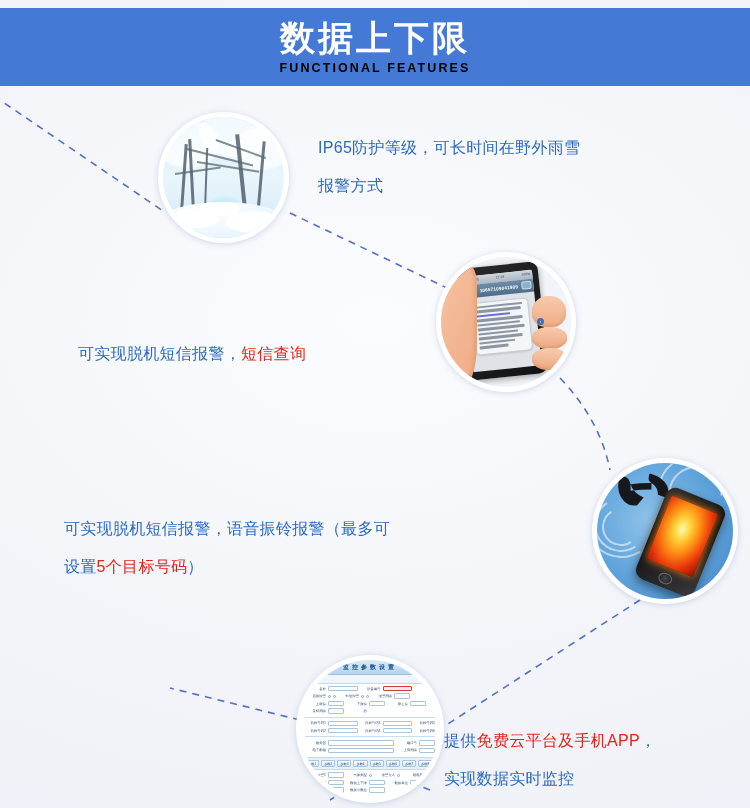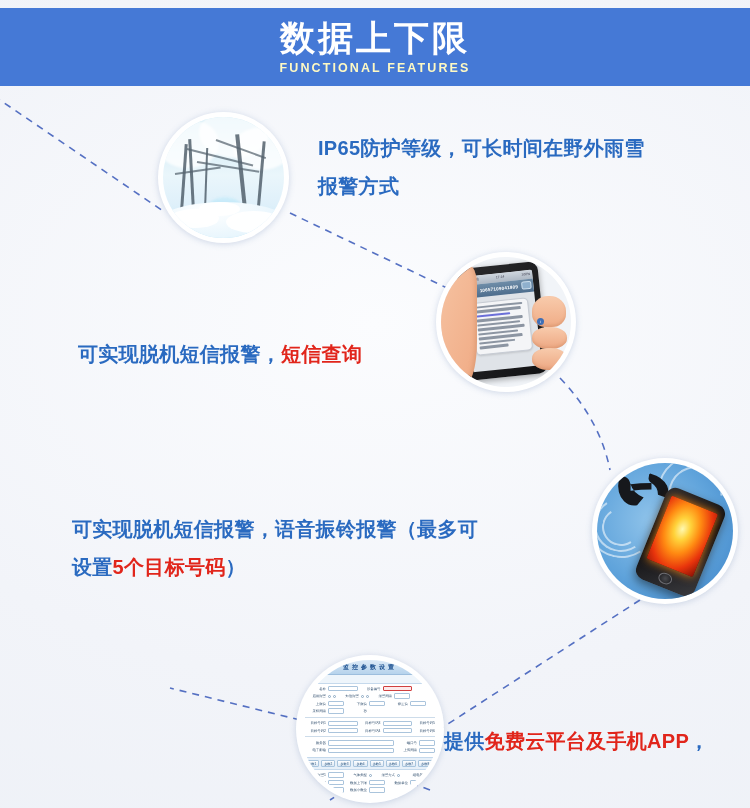--- a/index.html
+++ b/index.html
@@ -26,21 +26,21 @@
     align-items:center; justify-content:center;
   }
   .banner-title {
     color:#ffffff;
     font-size:35px;
     font-weight:bold;
     letter-spacing:3px;
     line-height:40px;
   }
   .banner-sub {
-    color:#fef9c3;
+    color:#000000;
     font-size:12.5px;
     font-weight:bold;
     letter-spacing:2.1px;
     line-height:18px;
     margin-top:1px;
   }
 
   
   .lines {
     position:absolute; left:0; top:0;
@@ -269,30 +269,30 @@
     padding:.6px 2px;
   }
   .plat-radio {
     width:3px; height:3px; border-radius:50%;
     border:.6px solid #8aa7c2; background:#fff; flex:0 0 3px;
   }
 
   
   .feature-text {
     position:absolute;
-    font-size:20px;
-    font-weight:bold;
+    font-size:16px;
+    font-weight:normal;
     line-height:38px;
     color:#2a6ac0;
     letter-spacing:.3px;
   }
   .feature-text .hl { color:#e1251b; }
   #text-ip65  { left:318px; top:129px;  width:400px; }
   #text-sms   { left:78px;  top:335px;  width:360px; }
-  #text-alarm { left:72px;  top:510px;  width:545px; }
+  #text-alarm { left:64px;  top:510px;  width:545px; }
   #text-cloud { left:444px; top:722px;  width:300px; }
 </style>
 </head>
 <body>
 
 <div id="page">
 
   <div class="banner">
     <div class="banner-title">数据上下限</div>
     <div class="banner-sub">FUNCTIONAL FEATURES</div>
@@ -508,15 +508,16 @@
     <span>可实现脱机短信报警，</span><span class="hl">短信查询</span>
   </div>
 
   <div class="feature-text" id="text-alarm">
     <span>可实现脱机短信报警，语音振铃报警（最多可</span><br>
     <span>设置</span><span class="hl">5个目标号码</span><span>）</span>
   </div>
 
   <div class="feature-text" id="text-cloud">
     <span>提供</span><span class="hl">免费云平台及手机APP</span><span>，</span><br>
+    <span>实现数据实时监控</span>
   </div>
 
 </div>
 
 </body></html>

